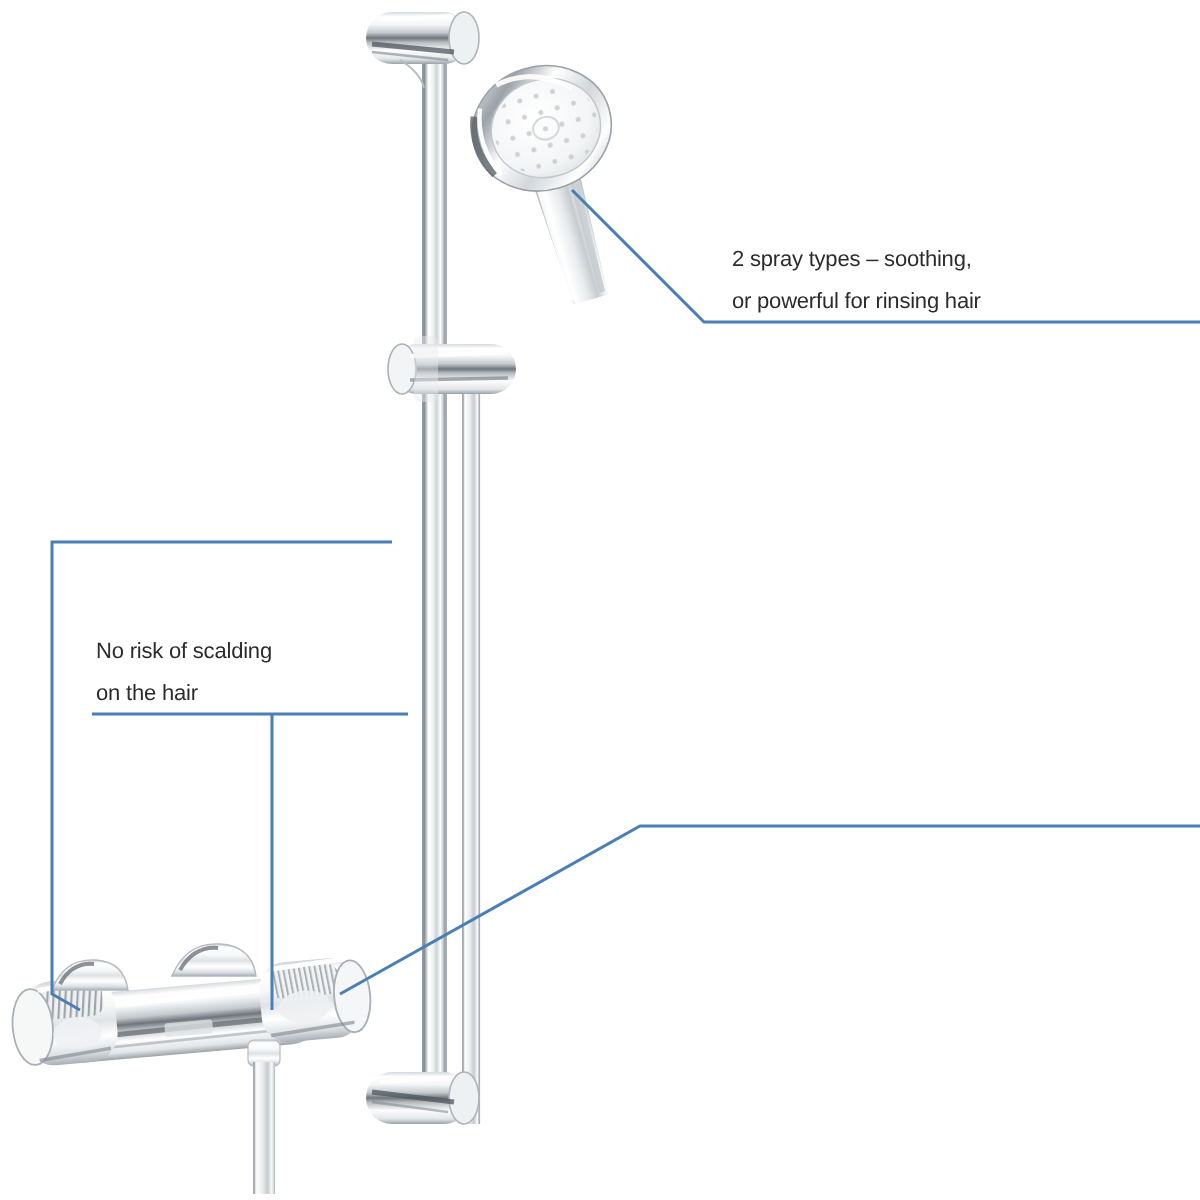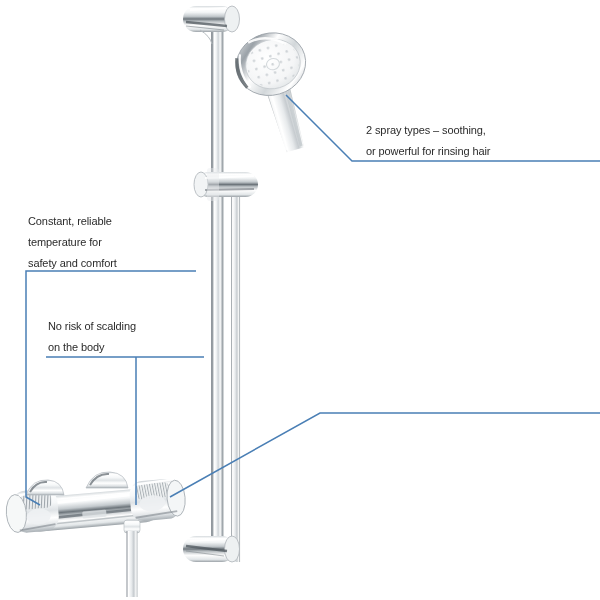--- a/index.html
+++ b/index.html
@@ -217,21 +217,18 @@
 
       <path d="M204 357 L46 357 M136 357 L136 505"></path>
 
       <path d="M600 413 L320 413 L170 497"></path>
     </g>
   </svg>
 
   <div class="callout" id="callout-spray">2 spray types – soothing,
 or powerful for rinsing hair</div>
 
-  <div class="callout" id="callout-constant">Constant, reliable
-temperature for
-safety and comfort</div>
 
   <div class="callout" id="callout-scald">No risk of scalding
-on the body</div>
+on the hair</div>
 
 
 </div>
 
 </body></html>

